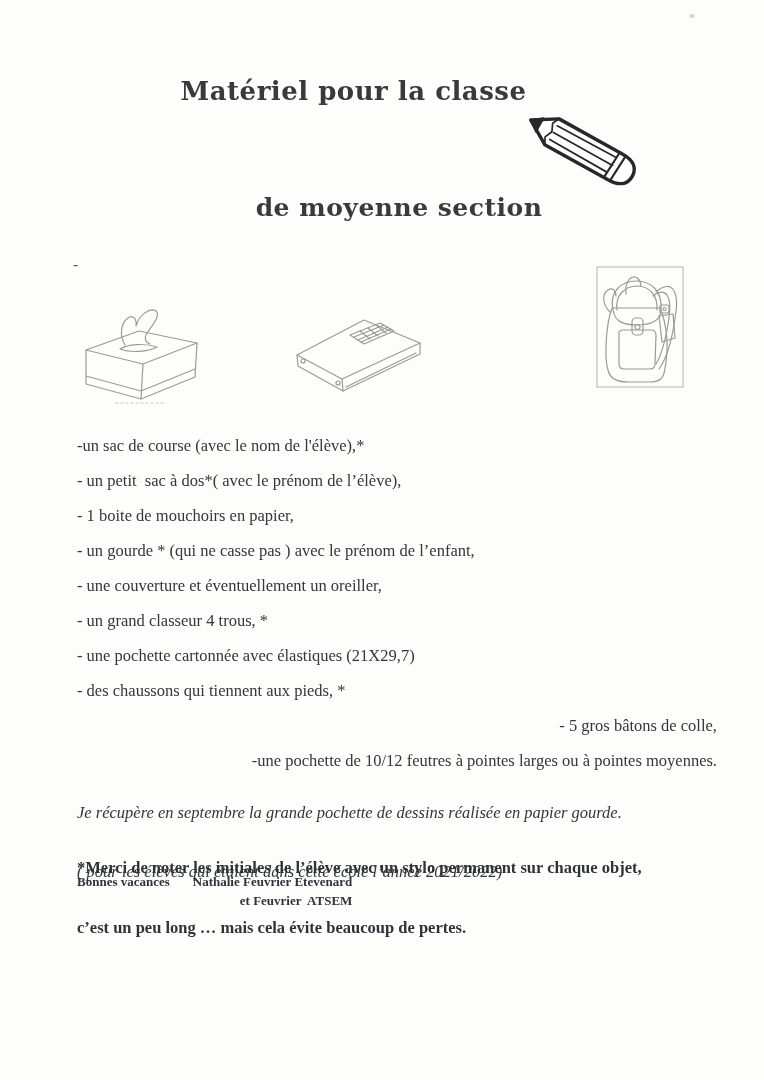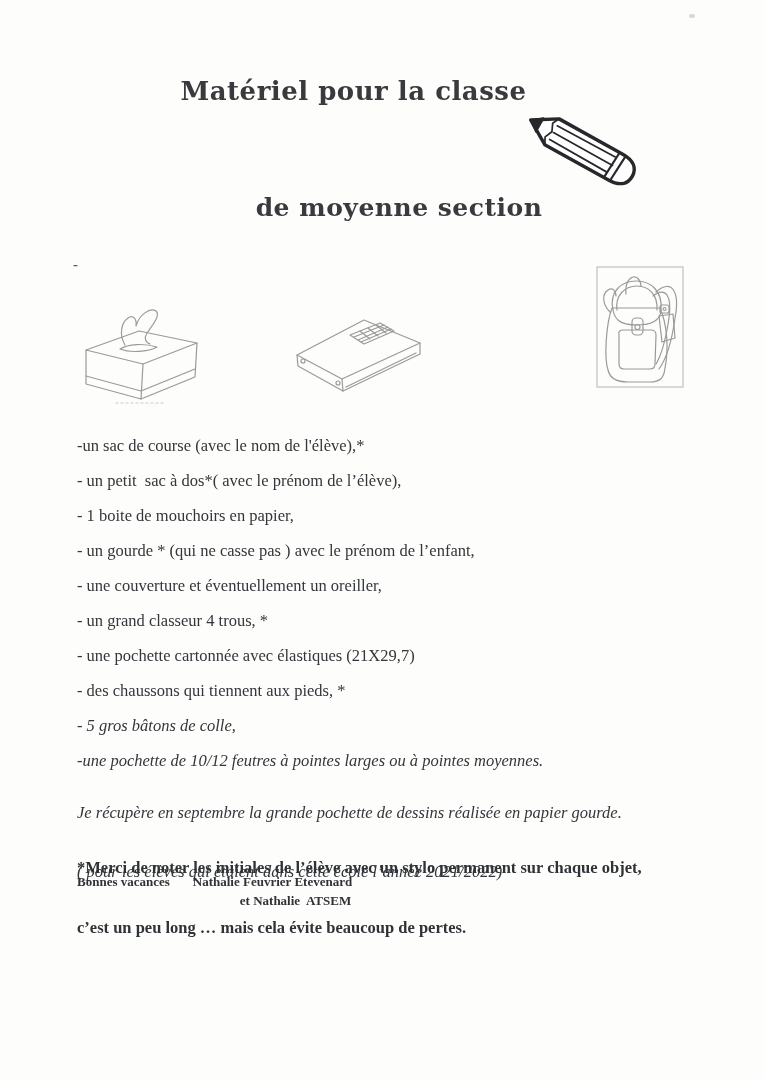--- a/index.html
+++ b/index.html
@@ -85,21 +85,21 @@
     width: 640px;
   }
   .supply-item {
     height: 35px;
     line-height: 35px;
     font-size: 16.5px;
     white-space: pre-wrap;
     color: #33363a;
   }
   .supply-item.italic {
-    font-style: italic;
+    text-align: right;
   }
   .note-block {
     position: absolute;
     left: 77px;
     top: 764px;
     width: 640px;
     font-style: italic;
     font-size: 16.5px;
     line-height: 19.5px;
     white-space: pre-wrap;
@@ -236,17 +236,17 @@
 
   <div class="reminder-block">
     <div>*Merci de noter les initiales de l’élève avec un stylo permanent sur chaque objet,</div>
     <div>c’est un peu long … mais cela évite beaucoup de pertes.</div>
   </div>
 
   <div class="signature-block">
     <span class="sig-greeting">Bonnes vacances</span>
     <span class="sig-names">
       <div class="sig-line1">Nathalie Feuvrier Etevenard</div>
-      <div class="sig-line2">et Nathalie  ATSEM</div>
+      <div class="sig-line2">et Feuvrier  ATSEM</div>
     </span>
   </div>
 
 </div>
 
 </body></html>

